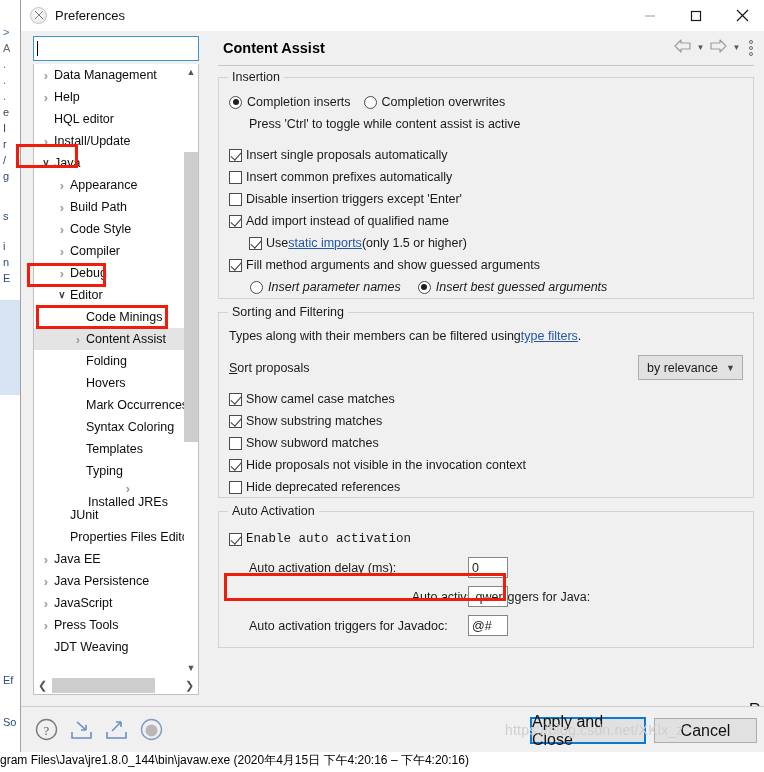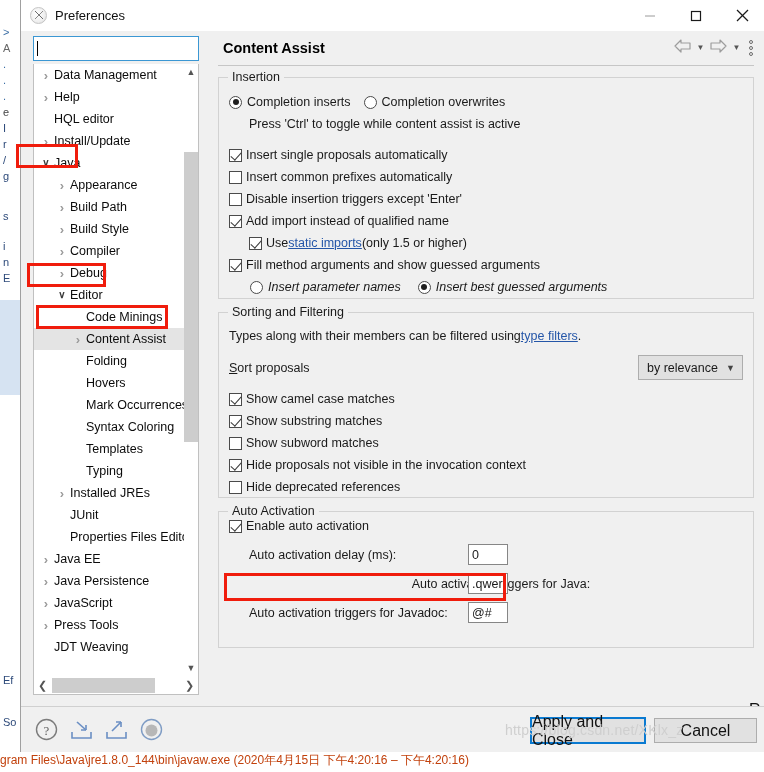--- a/index.html
+++ b/index.html
@@ -21,21 +21,21 @@
   #bg-left-strip {
     position: absolute; left: 0; top: 0; width: 22px; height: 745px;
     background: #ffffff;
     border-right: 1px solid #c8c8c8;
     overflow: hidden;
     font-size: 11px; line-height: 16px; color: #2d4a7a;
   }
   #bg-left-strip .bgline { padding-left: 3px; white-space: nowrap; }
   #bg-bottom-text {
     position: absolute; left: 0; top: 752px; width: 764px; height: 20px;
-    color: #c2410c; font-size: 12px; white-space: nowrap;
+    color: #000000; font-size: 12px; white-space: nowrap;
     overflow: hidden;
   }
   #bg-left-sel {
     position: absolute; left: 0; top: 300px; width: 22px; height: 95px;
     background: #d6e3f2;
   }
 
   
   #dialog {
     position: absolute; left: 20px; top: 0px;
@@ -326,21 +326,21 @@
           <div class="tree-item" style="padding-left: 20px;">
             <span class="tw closed"></span>
             <span>Appearance</span>
           </div>
           <div class="tree-item" style="padding-left: 20px;">
             <span class="tw closed"></span>
             <span>Build Path</span>
           </div>
           <div class="tree-item" style="padding-left: 20px;">
             <span class="tw closed"></span>
-            <span>Build Style</span>
+            <span>Code Style</span>
           </div>
           <div class="tree-item" style="padding-left: 20px;">
             <span class="tw closed"></span>
             <span>Compiler</span>
           </div>
           <div class="tree-item" style="padding-left: 20px;">
             <span class="tw closed"></span>
             <span>Debug</span>
           </div>
           <div class="tree-item" style="padding-left: 20px;">
@@ -372,21 +372,21 @@
             <span>Syntax Coloring</span>
           </div>
           <div class="tree-item" style="padding-left: 36px;">
             <span class="tw blank"></span>
             <span>Templates</span>
           </div>
           <div class="tree-item" style="padding-left: 36px;">
             <span class="tw blank"></span>
             <span>Typing</span>
           </div>
-          <div class="tree-item" style="padding-left: 20px;">
+          <div class="tree-item" style="padding-left: 36px; flex-direction: column;">
             <span class="tw closed"></span>
             <span>Installed JREs</span>
           </div>
           <div class="tree-item" style="padding-left: 20px;">
             <span class="tw blank"></span>
             <span>JUnit</span>
           </div>
           <div class="tree-item" style="padding-left: 20px;">
             <span class="tw blank"></span>
             <span>Properties Files Editor</span>
@@ -535,21 +535,21 @@
       </div>
       <div class="row" style="margin-left:10px;">
         <span class="cb"></span>
         <span>Hide deprecated references</span>
       </div>
     </div>
 
     <div class="group" style="left:16px; top:480px; width:536px; height:137px;">
       <div class="group-title">Auto Activation</div>
 
-      <div class="row" style="margin:3px 0 0 10px;">
+      <div class="row" style="margin:16px 0 0 10px;font-family:Liberation Mono, monospace;">
         <span class="cb on"></span>
         <span>Enable auto activation</span>
       </div>
 
       <div class="row" style="margin:5px 0 0 30px; height:26px; position:relative;">
         <span>Auto activation delay (ms):</span>
         <div class="txtfield" style="position:absolute; left:219px; top:2px; width:40px;">
           <span>0</span>
         </div>
       </div>

